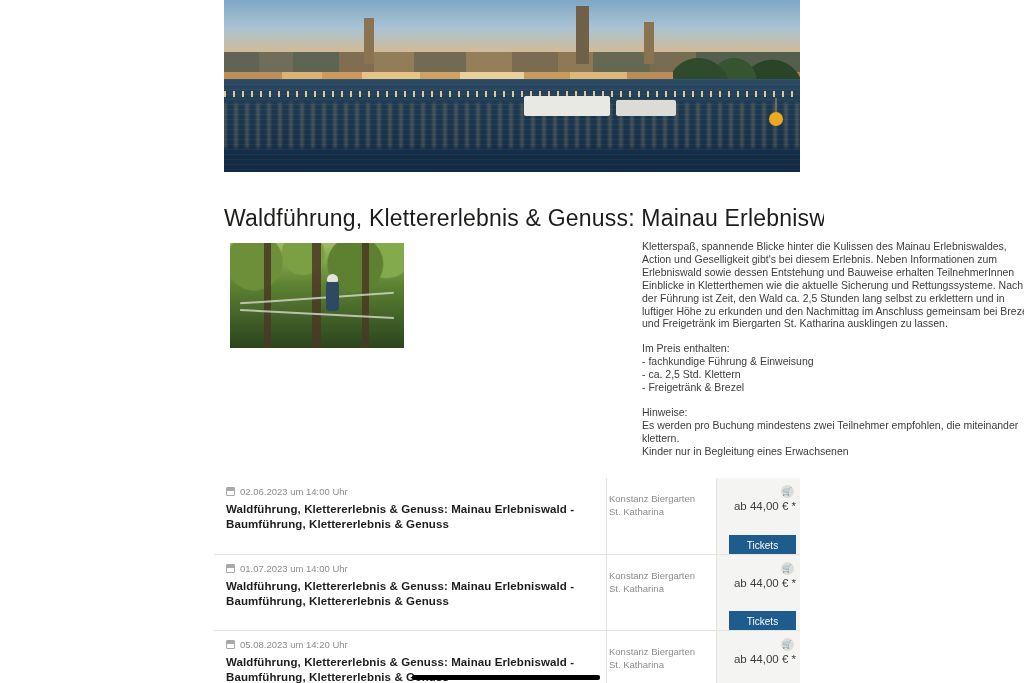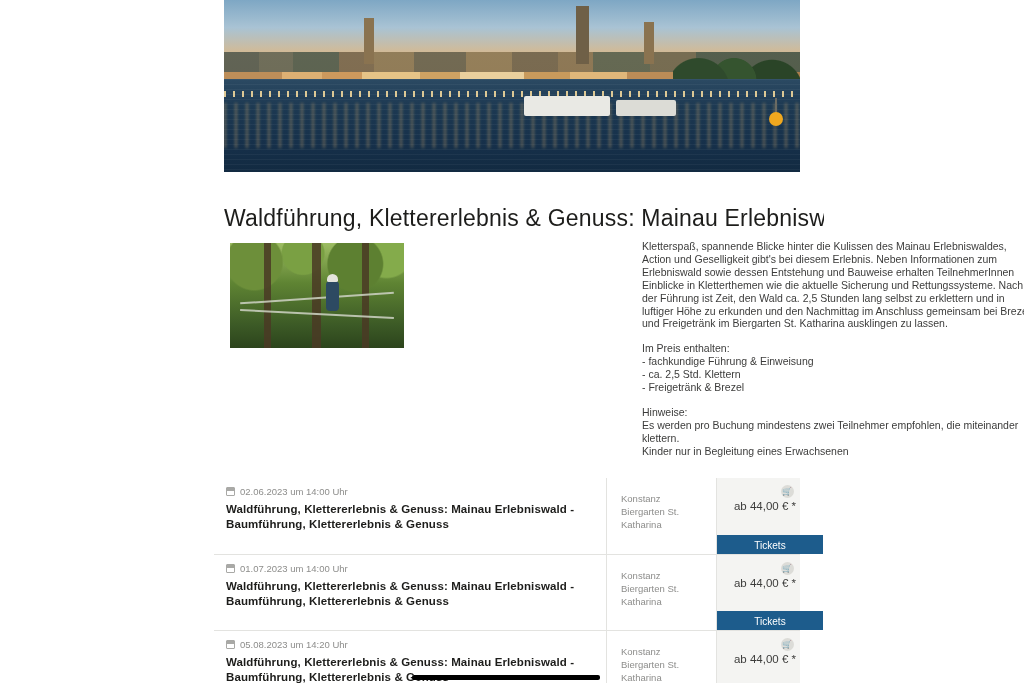--- a/index.html
+++ b/index.html
@@ -209,21 +209,21 @@
   .ev-title {
     font-size: 11.5px;
     font-weight: bold;
     color: #1d1d1b;
     line-height: 14.5px;
     letter-spacing: .1px;
   }
   .ev-venue {
     width: 110px;
     border-left: 1px solid #e3e3e0;
-    padding: 14px 10px 0 14px;
+    padding: 14px 10px 0 2px;
     font-size: 9.5px;
     line-height: 13px;
     color: #8d8d8b;
   }
   .ev-price-col {
     position: relative;
     width: 84px;
     background: #f4f4f2;
     border-left: 1px solid #e3e3e0;
   }
@@ -240,22 +240,22 @@
   }
   .ev-price {
     position: absolute;
     right: 4px; top: 22px;
     font-size: 11.5px;
     color: #3c3c3b;
     white-space: nowrap;
   }
   .ticket-btn {
     position: absolute;
-    left: 0; bottom: 0;
-    width: 106px;
+    left: 12px; bottom: 0;
+    width: 67px;
     height: 19px;
     background: #1d5c8c;
     color: #ffffff;
     font-size: 10px;
     line-height: 19px;
     text-align: center;
     cursor: pointer;
     border: none;
   }
   .ev-clip { overflow: hidden; }

